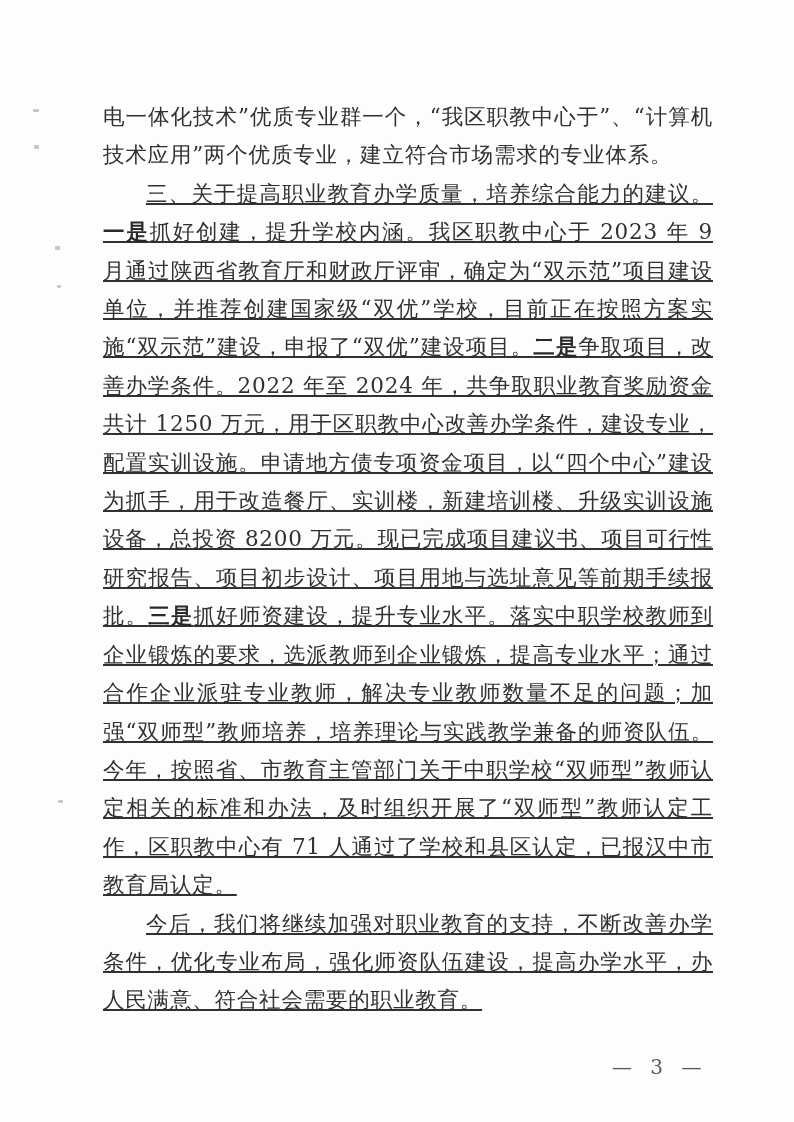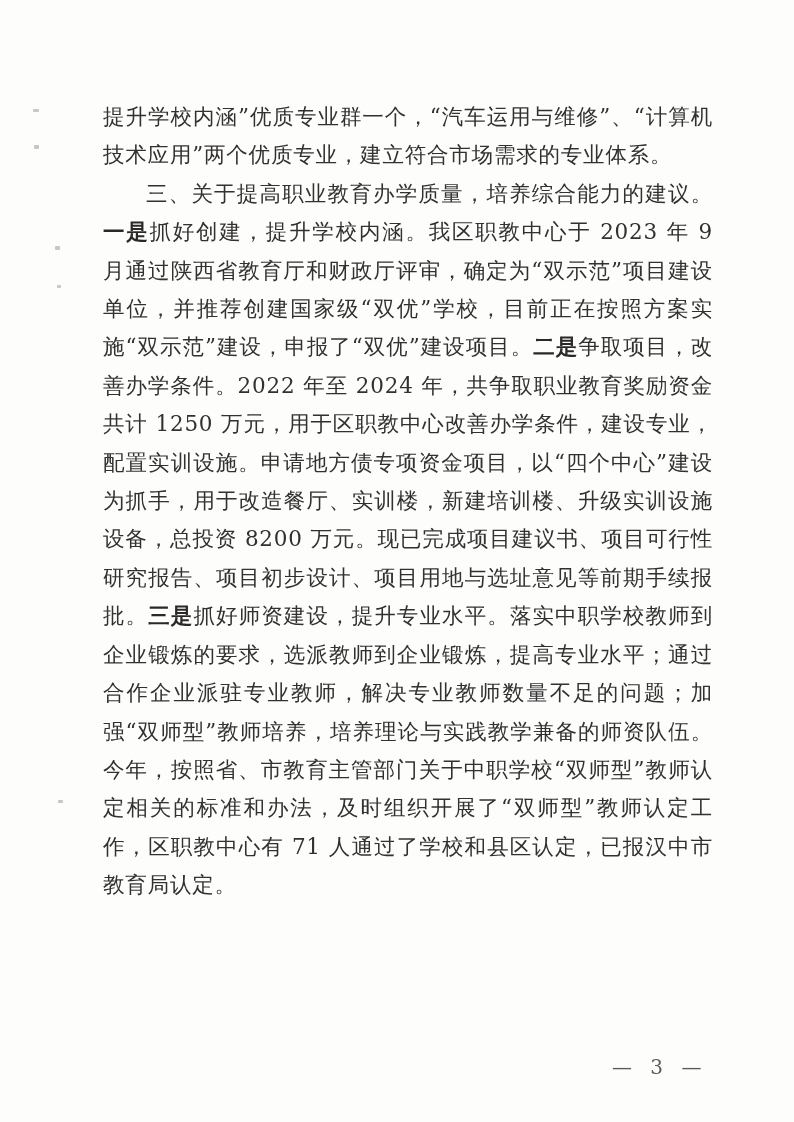--- a/index.html
+++ b/index.html
@@ -22,21 +22,21 @@
     top: 98px;
     width: 610px;
     color: #333130;
     font-size: 21.5px;
     line-height: 38.4px;
     text-align: justify;
     text-justify: inter-ideograph;
     letter-spacing: 0.8px;
   }
   .text-block p { margin: 0; }
-  .text-block p.indent { text-indent: 2em; }
+  .text-block p.indent { text-indent: 2em; text-decoration: underline; }
   .seg-bold { font-weight: bold; color: #2b2928; }
   .page-footer {
     position: absolute;
     left: 612px;
     top: 1055px;
     font-size: 20px;
     color: #5a5a5a;
     letter-spacing: 6px;
     white-space: nowrap;
   }
@@ -57,18 +57,19 @@
 <body>
 
 <div class="page">
   <span class="speck s1"></span>
   <span class="speck s2"></span>
   <span class="speck s3"></span>
   <span class="speck s4"></span>
   <span class="speck s5"></span>
 
   <div class="text-block">
-      <p><span>提升学校内涵”优质专业群一个，“汽车运用与维修”、“计算机技术应用”两个优质专业，建立符合市场需求的专业体系。</span></p>
+      <p><span>电一体化技术”优质专业群一个，“我区职教中心于”、“计算机技术应用”两个优质专业，建立符合市场需求的专业体系。</span></p>
       <p class="indent"><span>三、关于提高职业教育办学质量，培养综合能力的建议。</span><span class="seg-bold">一是</span><span>抓好创建，提升学校内涵。我区职教中心于 2023 年 9 月通过陕西省教育厅和财政厅评审，确定为“双示范”项目建设单位，并推荐创建国家级“双优”学校，目前正在按照方案实施“双示范”建设，申报了“双优”建设项目。</span><span class="seg-bold">二是</span><span>争取项目，改善办学条件。2022 年至 2024 年，共争取职业教育奖励资金共计 1250 万元，用于区职教中心改善办学条件，建设专业，配置实训设施。申请地方债专项资金项目，以“四个中心”建设为抓手，用于改造餐厅、实训楼，新建培训楼、升级实训设施设备，总投资 8200 万元。现已完成项目建议书、项目可行性研究报告、项目初步设计、项目用地与选址意见等前期手续报批。</span><span class="seg-bold">三是</span><span>抓好师资建设，提升专业水平。落实中职学校教师到企业锻炼的要求，选派教师到企业锻炼，提高专业水平；通过合作企业派驻专业教师，解决专业教师数量不足的问题；加强“双师型”教师培养，培养理论与实践教学兼备的师资队伍。今年，按照省、市教育主管部门关于中职学校“双师型”教师认定相关的标准和办法，及时组织开展了“双师型”教师认定工作，区职教中心有 71 人通过了学校和县区认定，已报汉中市教育局认定。</span></p>
+      <p class="indent"><span>今后，我们将继续加强对职业教育的支持，不断改善办学条件，优化专业布局，强化师资队伍建设，提高办学水平，办人民满意、符合社会需要的职业教育。</span></p>
     </div>
 
   <div class="page-footer">— 3 —</div>
 </div>
 
 </body></html>

